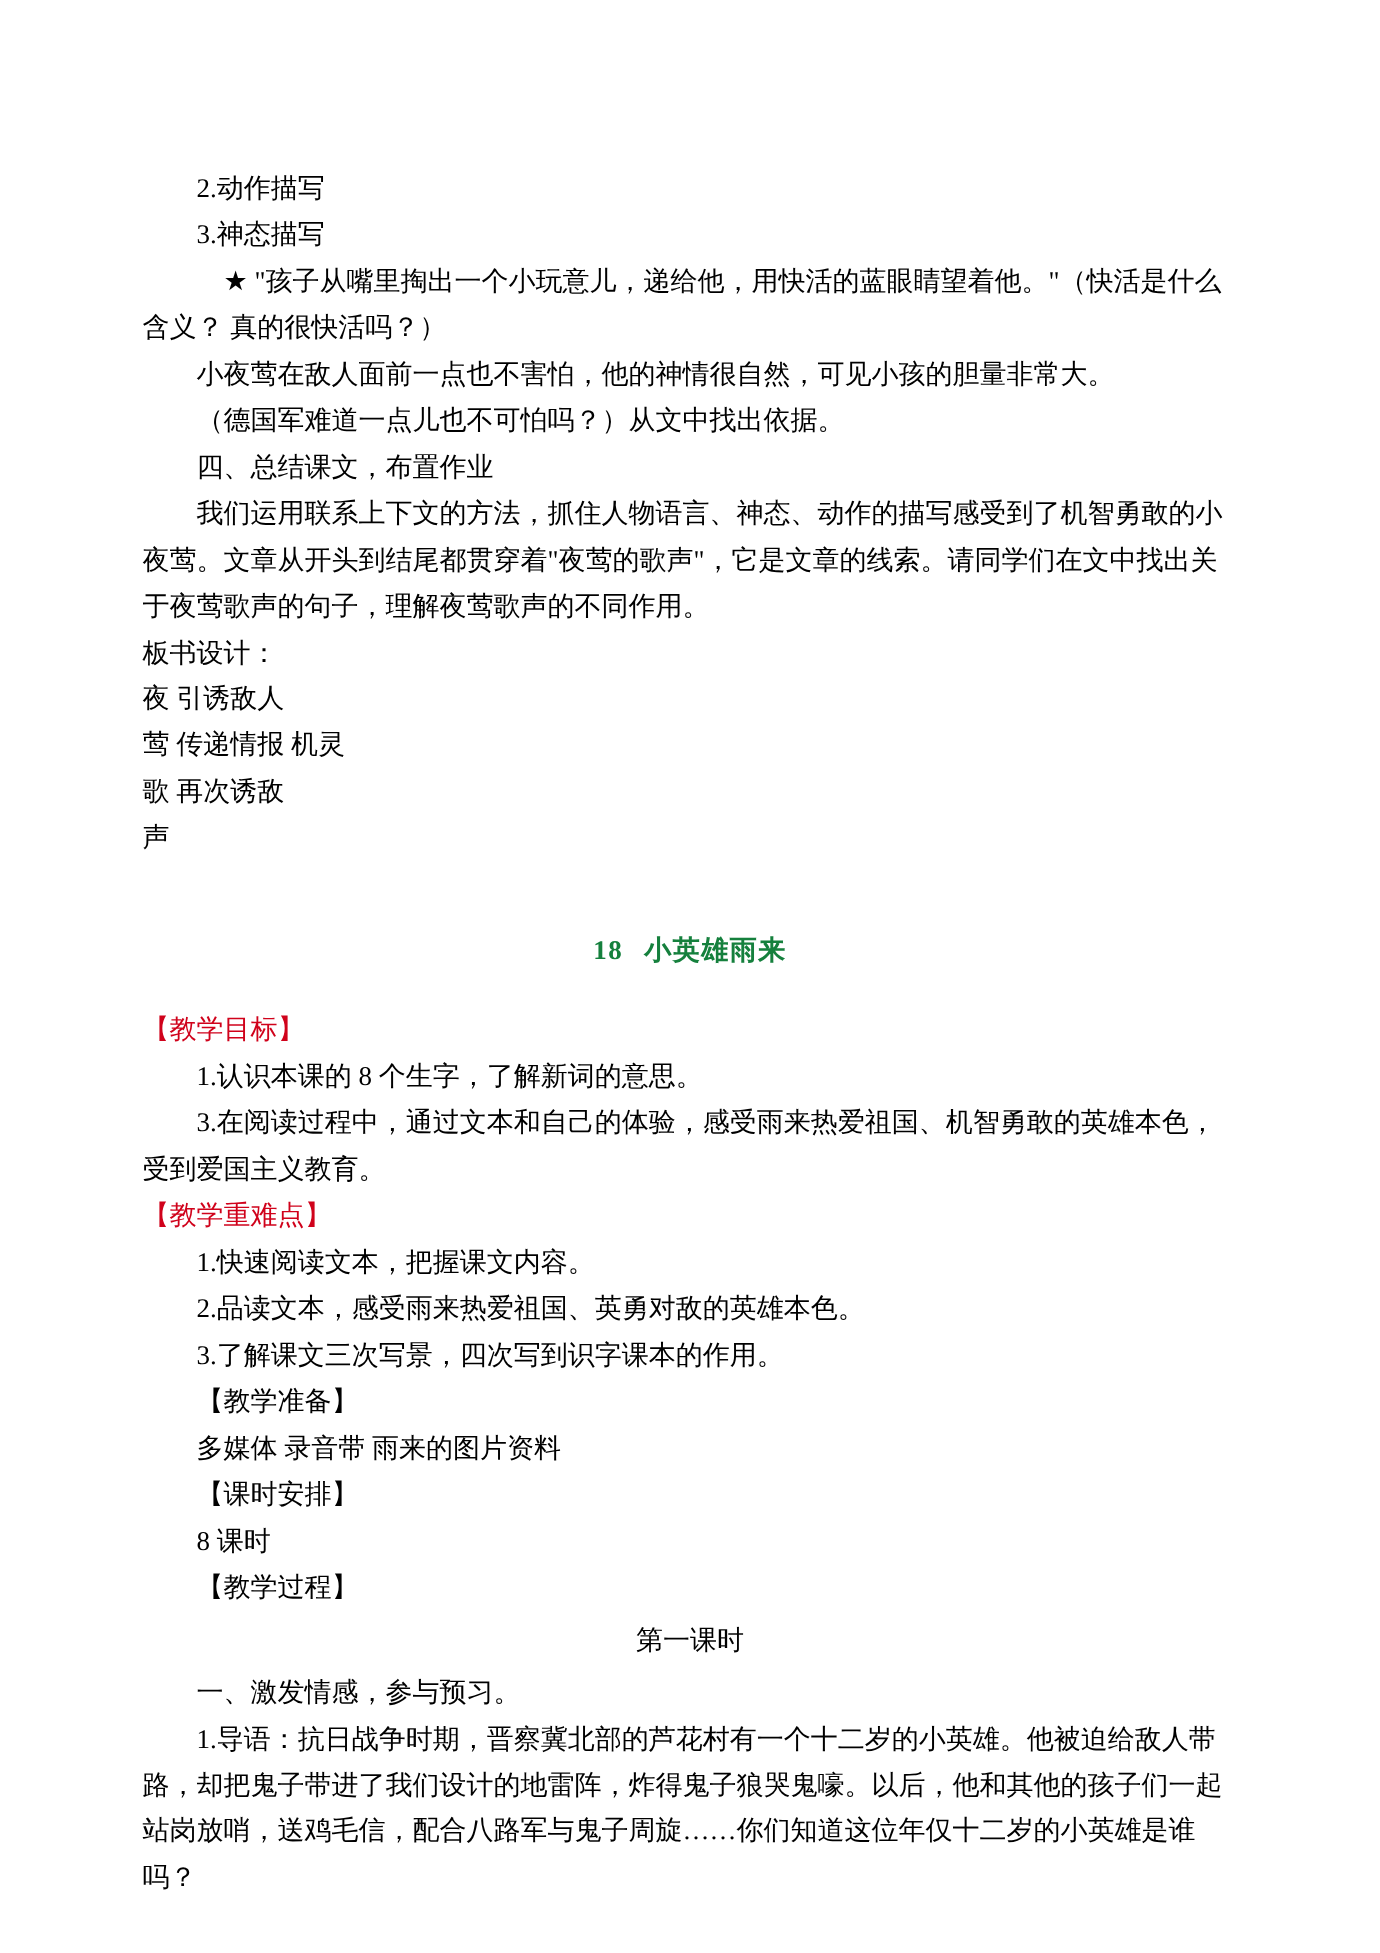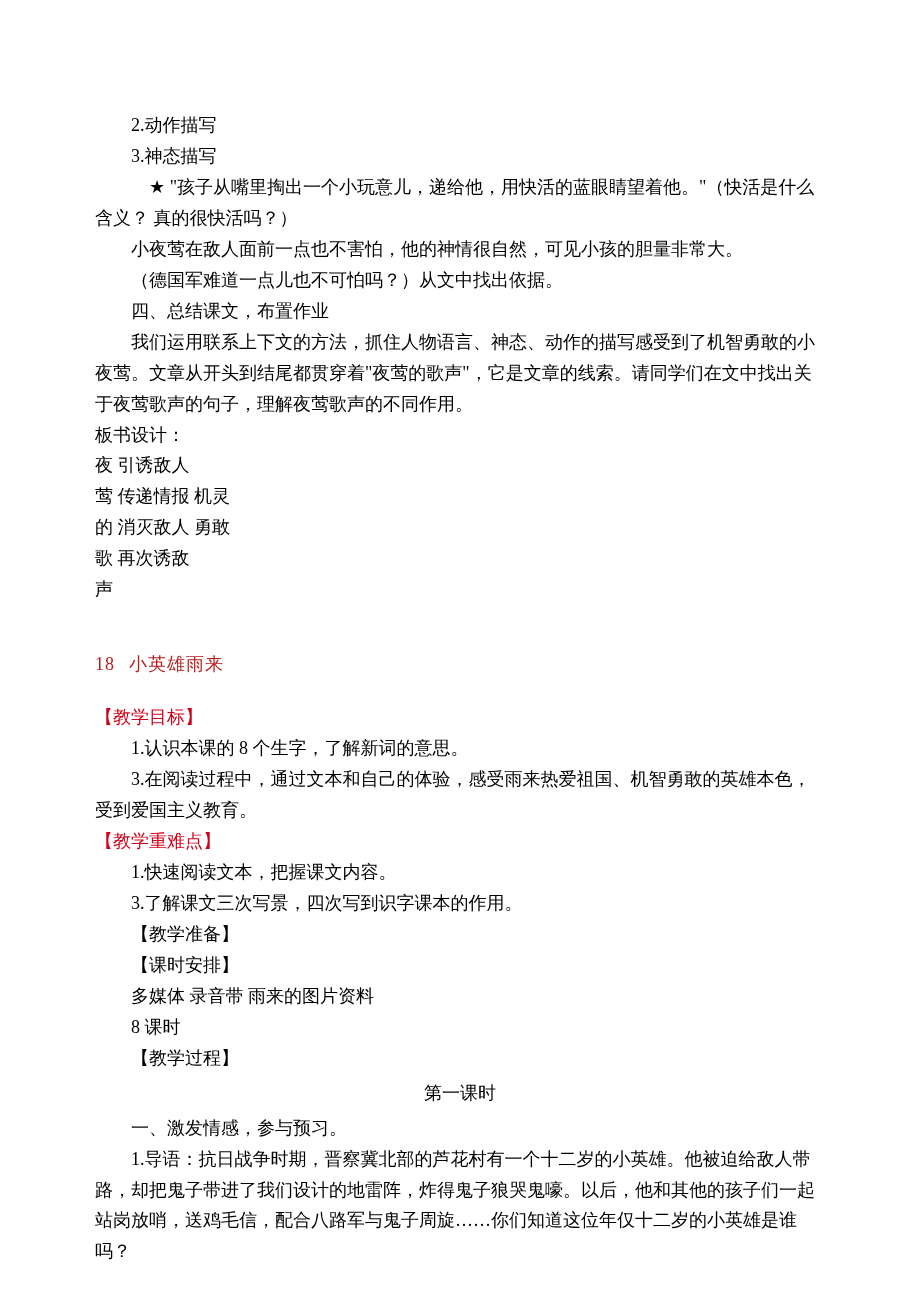--- a/index.html
+++ b/index.html
@@ -15,23 +15,23 @@
     width: 920px;
     min-height: 1302px;
     padding: 110px 95px 80px 95px;
     box-sizing: border-box;
   }
   .red { color: #d0021b; font-family: Liberation Serif, serif; }
   .black { color: #000000; }
   .indent1 { padding-left: 2em; }
   .nowrap { white-space: nowrap; }
   .title {
-    text-align: left;
-    font-weight: normal;
-    color: #b91c1c;
+    text-align: center;
+    font-weight: bold;
+    color: #15803d;
     font-size: 18px;
     margin-top: 44px;
     margin-bottom: 22px;
     letter-spacing: 1px;
   }
   .title .num { margin-right: 14px; }
   .sect {
     text-align: center;
     margin-top: 4px;
     margin-bottom: 4px;
@@ -47,40 +47,40 @@
   <p class="indent1"><span>3.神态描写</span></p>
   <p><span class="indent1 nowrap" style="display:inline-block;">&nbsp;&nbsp;&nbsp;&nbsp;<span class="black">★</span></span><span> "孩子从嘴里掏出一个小玩意儿，递给他，用快活的蓝眼睛望着他。"（快活是什么含义？ 真的很快活吗？）</span></p>
   <p class="indent1"><span>小夜莺在敌人面前一点也不害怕，他的神情很自然，可见小孩的胆量非常大。</span></p>
   <p class="indent1"><span>（德国军难道一点儿也不可怕吗？）从文中找出依据。</span></p>
   <p class="indent1"><span>四、总结课文，布置作业</span></p>
   <p style="text-indent:2em;"><span>我们运用联系上下文的方法，抓住人物语言、神态、动作的描写感受到了机智勇敢的小夜莺。文章从开头到结尾都贯穿着"夜莺的歌声"，它是文章的线索。请同学们在文中找出关于夜莺歌声的句子，理解夜莺歌声的不同作用。</span></p>
 
   <p><span>板书设计：</span></p>
   <p><span>夜  引诱敌人</span></p>
   <p><span>莺  传递情报  机灵</span></p>
-  <p><span>的  消灭敌人  勇敢</span></p>
   <p><span>歌  再次诱敌</span></p>
   <p><span>声</span></p>
 
   <div class="title">
     <span class="num">18</span><span>小英雄雨来</span>
   </div>
 
   <p class="red"><span>【教学目标】</span></p>
   <p class="indent1"><span>1.认识本课的 8 个生字，了解新词的意思。</span></p>
   <p style="text-indent:2em;"><span>3.在阅读过程中，通过文本和自己的体验，感受雨来热爱祖国、机智勇敢的英雄本色，受到爱国主义教育。</span></p>
 
   <p class="red"><span>【教学重难点】</span></p>
   <p class="indent1"><span>1.快速阅读文本，把握课文内容。</span></p>
+  <p class="indent1"><span>2.品读文本，感受雨来热爱祖国、英勇对敌的英雄本色。</span></p>
   <p class="indent1"><span>3.了解课文三次写景，四次写到识字课本的作用。</span></p>
 
   <p class="indent1"><span>【教学准备】</span></p>
+  <p class="indent1"><span>多媒体  录音带  雨来的图片资料</span></p>
+
   <p class="indent1"><span>【课时安排】</span></p>
-
-  <p class="indent1"><span>多媒体  录音带  雨来的图片资料</span></p>
   <p class="indent1"><span>8 课时</span></p>
 
   <p class="indent1"><span>【教学过程】</span></p>
 
   <p class="sect"><span>第一课时</span></p>
   <p class="indent1"><span>一、激发情感，参与预习。</span></p>
   <p style="text-indent:2em;"><span>1.导语：抗日战争时期，晋察冀北部的芦花村有一个十二岁的小英雄。他被迫给敌人带路，却把鬼子带进了我们设计的地雷阵，炸得鬼子狼哭鬼嚎。以后，他和其他的孩子们一起站岗放哨，送鸡毛信，配合八路军与鬼子周旋……你们知道这位年仅十二岁的小英雄是谁吗？</span></p>
 
 </div>
 

